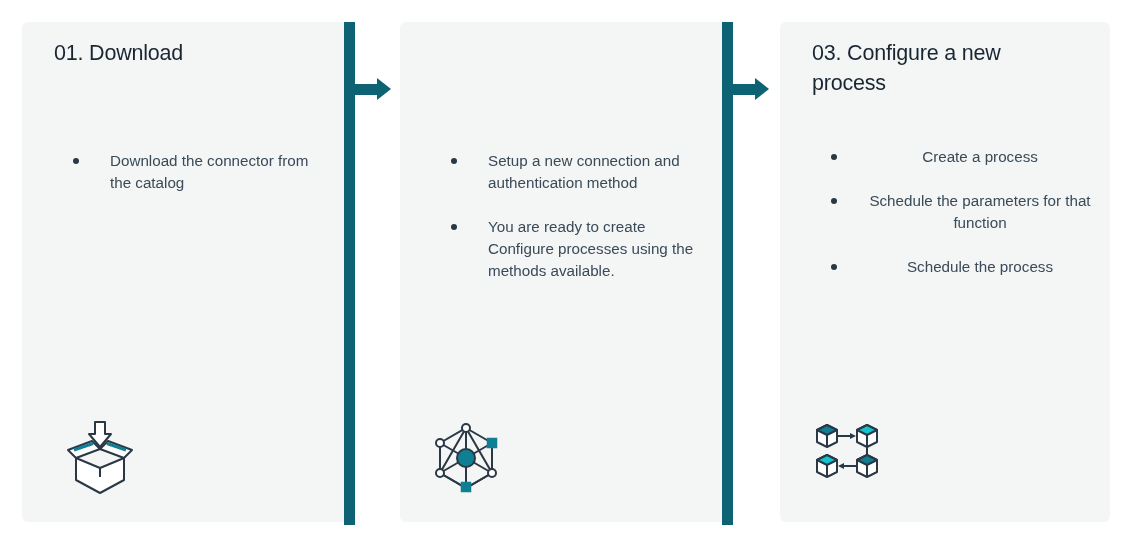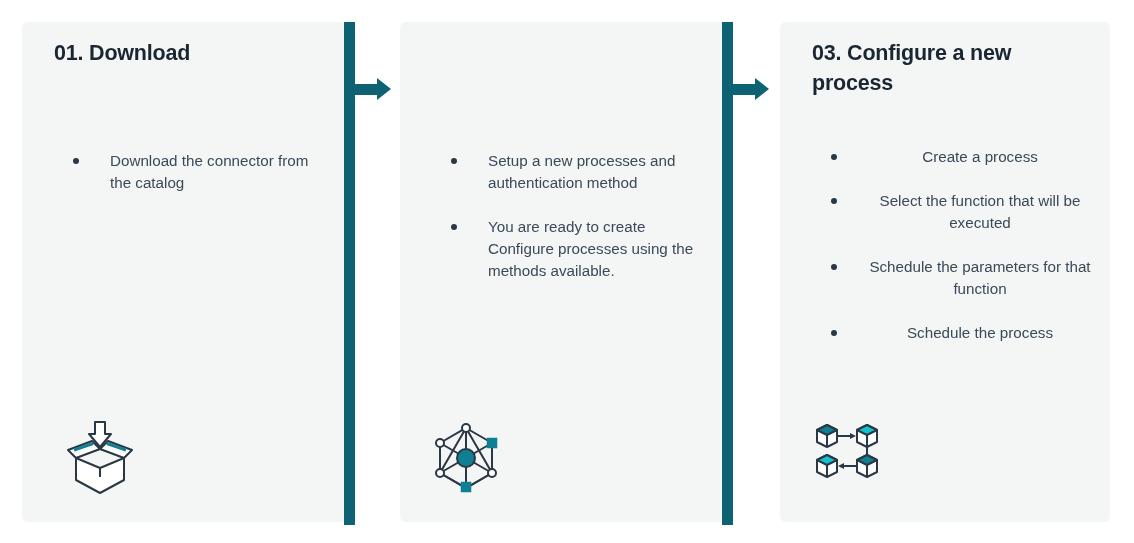--- a/index.html
+++ b/index.html
@@ -28,21 +28,21 @@
   .panel-1 { left: 22px;  width: 326px; }
   .panel-2 { left: 400px; width: 327px; }
   .panel-3 { left: 780px; width: 330px; }
 
   .panel-title {
     position: absolute;
     top: 16px;
     left: 32px;
     right: 34px;
     font-size: 21.5px;
-    font-weight: bold;
+    font-weight: normal;
     line-height: 30px;
     letter-spacing: -0.2px;
     color: #1a2733;
   }
 
   .bullets {
     position: absolute;
     left: 30px;
     right: 18px;
     list-style: none;
@@ -144,21 +144,21 @@
   </div>
 
   <div class="connector connector-1">
     <div class="conn-bar"></div>
     <div class="conn-shaft"></div>
     <div class="conn-head"></div>
   </div>
 
   <div class="panel panel-2">
     <ul class="bullets">
-      <li class="bullet">Setup a new processes and authentication method</li>
+      <li class="bullet">Setup a new connection and authentication method</li>
       <li class="bullet">You are ready to create Configure processes using the methods available.</li>
     </ul>
     <div class="icon-slot">
       <svg width="72" height="76" viewBox="0 0 72 76" fill="none">
         <g stroke="#2a3845" stroke-width="2">
 
           <path d="M36 8 L62 23 L62 53 L36 68 L10 53 L10 23 Z" fill="none"></path>
 
           <line x1="36" y1="8" x2="36" y2="68"></line>
           <line x1="10" y1="23" x2="62" y2="53"></line>
@@ -182,21 +182,20 @@
   <div class="connector connector-2">
     <div class="conn-bar"></div>
     <div class="conn-shaft"></div>
     <div class="conn-head"></div>
   </div>
 
   <div class="panel panel-3">
     <div class="panel-title">03. Configure a new process</div>
     <ul class="bullets">
       <li class="bullet">Create a process</li>
-      <li class="bullet">Select the function that will be executed</li>
       <li class="bullet">Schedule the parameters for that function</li>
       <li class="bullet">Schedule the process</li>
     </ul>
     <div class="icon-slot">
       <svg width="76" height="60" viewBox="0 0 76 60" fill="none">
 
         <g>
           <path d="M3 8 L13 3 L23 8 L23 20 L13 25 L3 20 Z" fill="#ffffff" stroke="#2a3845" stroke-width="2" stroke-linejoin="round"></path>
           <path d="M3 8 L13 13 L23 8 L13 3 Z" fill="#0f7f94" stroke="#2a3845" stroke-width="2" stroke-linejoin="round"></path>
           <line x1="13" y1="13" x2="13" y2="25" stroke="#2a3845" stroke-width="2"></line>

